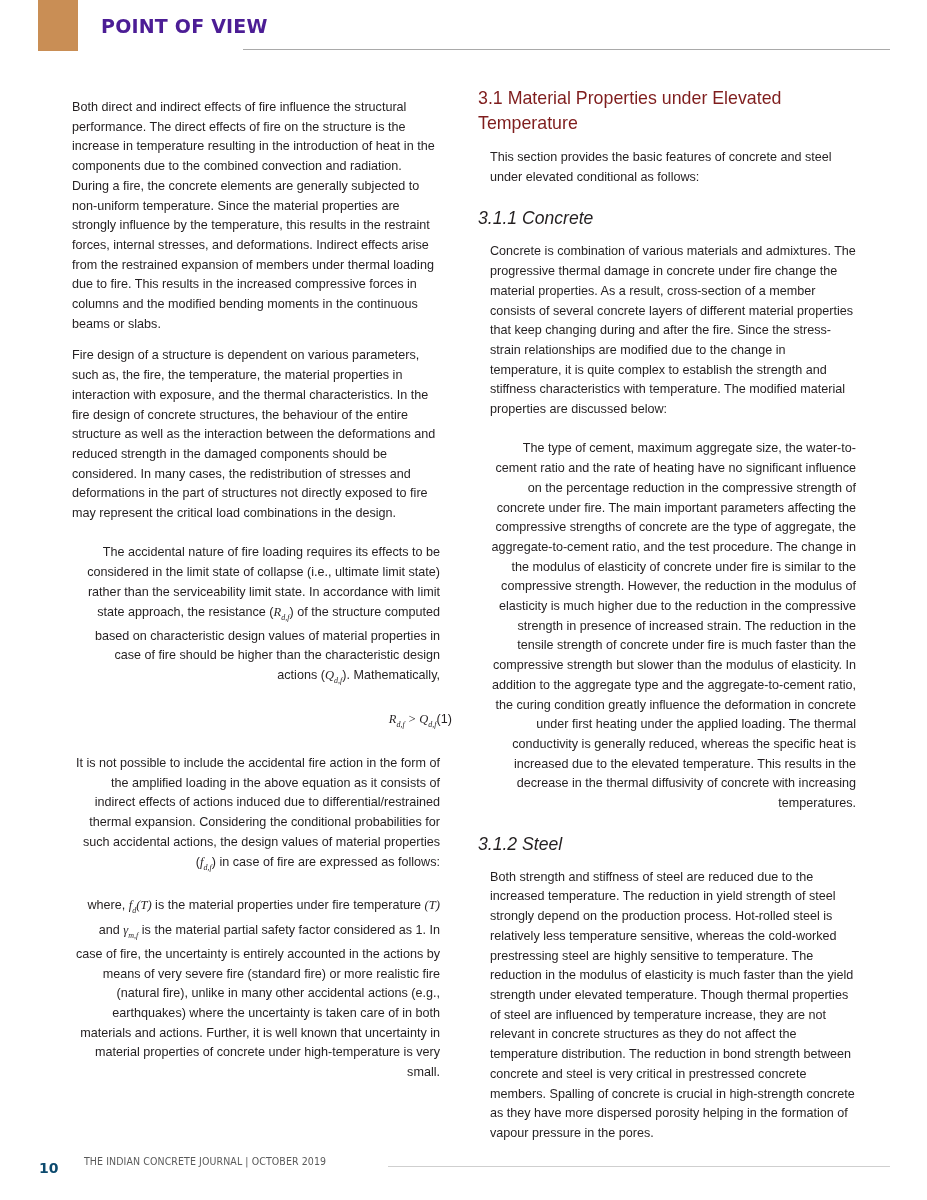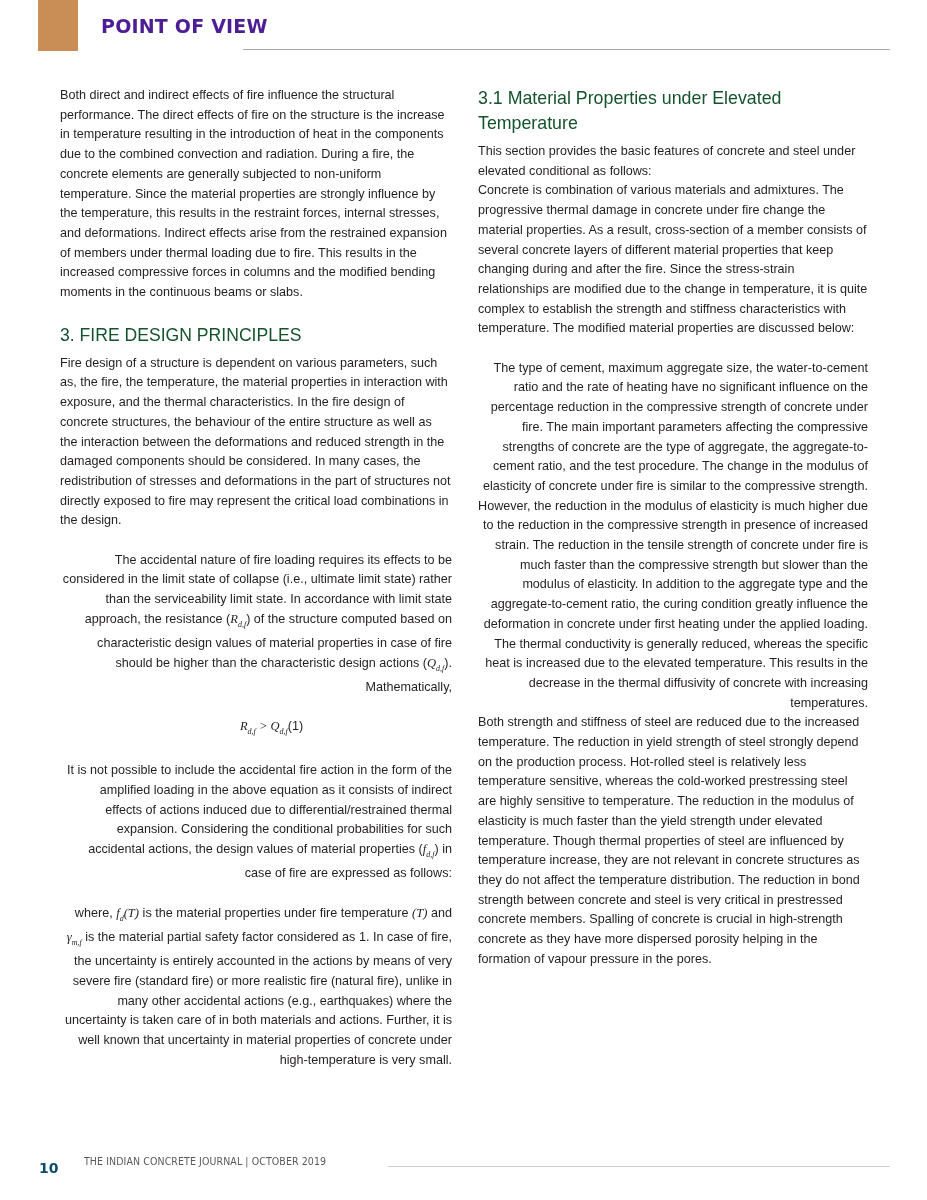--- a/index.html
+++ b/index.html
@@ -8,31 +8,31 @@
 
   .corner-block { position: absolute; left: 38px; top: 0; width: 40px; height: 51px; background: #c98e55; }
   .header-title { position: absolute; left: 85px; top: 14px; font-family: "DejaVu Sans", sans-serif;
                   font-weight: bold; font-size: 19px; color: #4c1d95; letter-spacing: 0.2px; line-height: 24px; margin-left: 16px; }
   .header-rule { position: absolute; left: 243px; top: 49px; width: 647px; height: 1px; background: #a9a9a9; }
 
   .col { position: absolute; top: 86px; width: 396px; font-size: 12.6px; line-height: 19.7px; }
   .col.left { left: 60px; width: 392px; }
   .col.right { left: 478px; width: 390px; }
 
-  p { margin: 0; }
+  p { margin: 12px; }
   .gap { margin-top: 19.7px; text-align: right; }
 
-  h2 { margin: 0; font-weight: normal; font-size: 17.6px; line-height: 25px; color: #14532d; }
+  h2 { margin: 0; font-weight: normal; font-size: 17.6px; line-height: 25px; color: #7f1d1d; }
   h2.sec3 { margin-top: 20px; margin-bottom: 6px; }
   h2.sec31 { margin-top: 0; margin-bottom: 6px; font-size: 17.8px; }
   h3 { margin: 0; font-weight: normal; font-style: italic; font-size: 17.6px; line-height: 24px; }
   h3.sub1 { margin-top: 19px; margin-bottom: 5px; }
   h3.sub2 { margin-top: 18px; margin-bottom: 5px; }
 
-  .eq { display: flex; justify-content: center; align-items: baseline; margin-top: 19.7px;
+  .eq { display: flex; justify-content: flex-end; align-items: baseline; margin-top: 19.7px;
         font-family: "Liberation Serif", serif; font-style: italic; font-size: 12.5px; margin-left: 31px; }
   .eq .num { font-family: "Liberation Sans", sans-serif; font-style: normal; font-size: 12.6px; }
   .math { font-family: "Liberation Serif", serif; font-style: italic; }
   sub, sup { font-size: 8px; }
   .eq sub { font-size: 8px; }
 
   .footer-num { position: absolute; left: 39px; top: 1160px; font-family: "DejaVu Sans", sans-serif;
                 font-weight: bold; font-size: 14px; color: #0c4a6e; }
   .footer-text { position: absolute; left: 84px; top: 1155px; font-family: "DejaVu Sans", sans-serif;
                  font-size: 10.5px; color: #5a5a5a; letter-spacing: 0.1px; transform: scaleX(0.9); transform-origin: left; }
@@ -41,41 +41,42 @@
 </head>
 <body>
 
 <div class="corner-block"></div>
 <div class="header-title">POINT OF VIEW</div>
 <div class="header-rule"></div>
 
 <div class="col left">
   <p>Both direct and indirect effects of fire influence the structural performance. The direct effects of fire on the structure is the increase in temperature resulting in the introduction of heat in the components due to the combined convection and radiation. During a fire, the concrete elements are generally subjected to non-uniform temperature. Since the material properties are strongly influence by the temperature, this results in the restraint forces, internal stresses, and deformations. Indirect effects arise from the restrained expansion of members under thermal loading due to fire. This results in the increased compressive forces in columns and the modified bending moments in the continuous beams or slabs.</p>
 
-  <h2 class="sec3">3. FIRE DESIGN PRINCIPLES</h2>
   <p>Fire design of a structure is dependent on various parameters, such as, the fire, the temperature, the material properties in interaction with exposure, and the thermal characteristics. In the fire design of concrete structures, the behaviour of the entire structure as well as the interaction between the deformations and reduced strength in the damaged components should be considered. In many cases, the redistribution of stresses and deformations in the part of structures not directly exposed to fire may represent the critical load combinations in the design.</p>
 
   <p class="gap"><span>The accidental nature of fire loading requires its effects to be considered in the limit state of collapse (i.e., ultimate limit state) rather than the serviceability limit state. In accordance with limit state approach, the resistance (</span><span class="math"><span>R</span><sub>d,f</sub></span><span>) of the structure computed based on characteristic design values of material properties in case of fire should be higher than the characteristic design actions (</span><span class="math"><span>Q</span><sub>d,f</sub></span><span>). Mathematically,</span></p>
 
   <div class="eq">
     <span><span>R</span><sub>d,f</sub><span> &gt; </span><span>Q</span><sub>d,f</sub></span>
     <span class="num">(1)</span>
   </div>
 
   <p class="gap"><span>It is not possible to include the accidental fire action in the form of the amplified loading in the above equation as it consists of indirect effects of actions induced due to differential/restrained thermal expansion. Considering the conditional probabilities for such accidental actions, the design values of material properties (</span><span class="math"><span>f</span><sub>d,f</sub></span><span>) in case of fire are expressed as follows:</span></p>
 
 
   <p class="gap"><span>where, </span><span class="math"><span>f</span><sub>d</sub><span>(T)</span></span><span> is the material properties under fire temperature </span><span class="math">(T)</span><span> and </span><span class="math"><span>γ</span><sub>m,f</sub></span><span> is the material partial safety factor considered as 1. In case of fire, the uncertainty is entirely accounted in the actions by means of very severe fire (standard fire) or more realistic fire (natural fire), unlike in many other accidental actions (e.g., earthquakes) where the uncertainty is taken care of in both materials and actions. Further, it is well known that uncertainty in material properties of concrete under high-temperature is very small.</span></p>
 </div>
 
 <div class="col right">
   <h2 class="sec31">3.1 Material Properties under Elevated Temperature</h2>
   <p>This section provides the basic features of concrete and steel under elevated conditional as follows:</p>
 
+  <h3 class="sub1">3.1.1 Concrete</h3>
   <p>Concrete is combination of various materials and admixtures. The progressive thermal damage in concrete under fire change the material properties. As a result, cross-section of a member consists of several concrete layers of different material properties that keep changing during and after the fire. Since the stress-strain relationships are modified due to the change in temperature, it is quite complex to establish the strength and stiffness characteristics with temperature. The modified material properties are discussed below:</p>
   <p class="gap">The type of cement, maximum aggregate size, the water-to-cement ratio and the rate of heating have no significant influence on the percentage reduction in the compressive strength of concrete under fire. The main important parameters affecting the compressive strengths of concrete are the type of aggregate, the aggregate-to-cement ratio, and the test procedure. The change in the modulus of elasticity of concrete under fire is similar to the compressive strength. However, the reduction in the modulus of elasticity is much higher due to the reduction in the compressive strength in presence of increased strain. The reduction in the tensile strength of concrete under fire is much faster than the compressive strength but slower than the modulus of elasticity. In addition to the aggregate type and the aggregate-to-cement ratio, the curing condition greatly influence the deformation in concrete under first heating under the applied loading. The thermal conductivity is generally reduced, whereas the specific heat is increased due to the elevated temperature. This results in the decrease in the thermal diffusivity of concrete with increasing temperatures.</p>
 
+  <h3 class="sub2">3.1.2 Steel</h3>
   <p>Both strength and stiffness of steel are reduced due to the increased temperature. The reduction in yield strength of steel strongly depend on the production process. Hot-rolled steel is relatively less temperature sensitive, whereas the cold-worked prestressing steel are highly sensitive to temperature. The reduction in the modulus of elasticity is much faster than the yield strength under elevated temperature. Though thermal properties of steel are influenced by temperature increase, they are not relevant in concrete structures as they do not affect the temperature distribution. The reduction in bond strength between concrete and steel is very critical in prestressed concrete members. Spalling of concrete is crucial in high-strength concrete as they have more dispersed porosity helping in the formation of vapour pressure in the pores.</p>
 </div>
 
 <div class="footer-num">10</div>
 <div class="footer-text">THE INDIAN CONCRETE JOURNAL | OCTOBER 2019</div>
 <div class="footer-rule"></div>
 
 </body></html>

